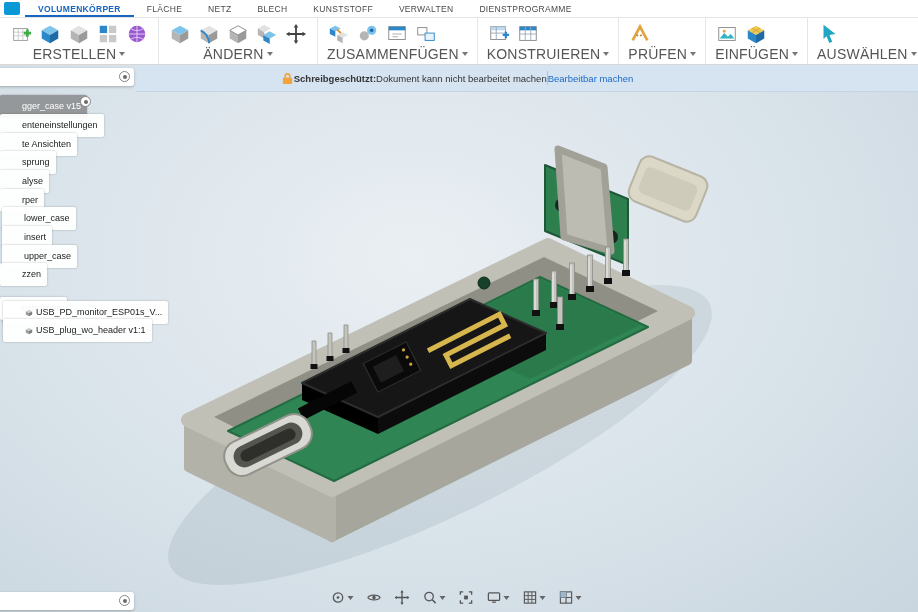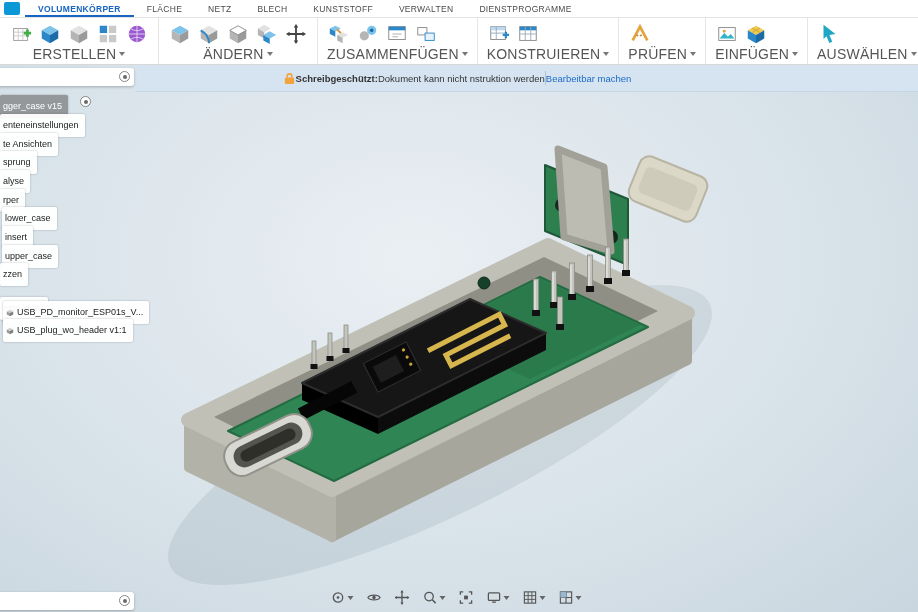--- a/index.html
+++ b/index.html
@@ -22,21 +22,21 @@
   
   .warnband{position:absolute;left:136px;right:0;top:0;height:26px;background:#d6e4f2;border-bottom:1px solid #c3d5e7;display:flex;align-items:center;justify-content:center;padding-right:140px;}
   .warn-title{font-size:9.5px;font-weight:bold;color:#333;}
   .warn-msg{font-size:9.5px;color:#333;}
   .warn-sep{width:1px;height:14px;background:#afc3d7;}
   .warn-link{font-size:9.5px;color:#1b6ac6;cursor:pointer;}
   
   .panelbar{position:absolute;left:-8px;width:142px;height:18px;background:#fff;border-radius:3px;box-shadow:0 1px 3px rgba(0,0,0,.25);}
   .radio{width:11px;height:11px;border:1px solid #858585;border-radius:50%;background:#fff;position:absolute;box-sizing:border-box;}
   .radio::after{content:"";position:absolute;left:2.5px;top:2.5px;width:4px;height:4px;border-radius:50%;background:#6a6a6a;}
-  .chip{position:absolute;height:23px;line-height:13px;padding:0 6px 0 3px;background:rgba(255,255,255,.95);border-radius:2px;font-size:9px;color:#222;box-shadow:0 0 2px rgba(0,0,0,.3);white-space:nowrap;cursor:default;display:flex;align-items:center;gap:3px;}
+  .chip{position:absolute;height:23px;line-height:13px;padding:0 6px 0 22px;background:rgba(255,255,255,.95);border-radius:2px;font-size:9px;color:#222;box-shadow:0 0 2px rgba(0,0,0,.3);white-space:nowrap;cursor:default;display:flex;align-items:center;gap:3px;}
   .chip.sel{background:#95989a;color:#fff;}
   .compicon{width:8px;height:8px;display:inline-block;}
   
   .navbar{position:absolute;left:456px;bottom:7px;transform:translateX(-50%);display:flex;align-items:center;gap:9px;}
   .nav-btn{display:flex;align-items:center;gap:2px;padding:2px;border-radius:2px;cursor:pointer;}
   .nav-btn svg{display:block;}
   .ncaret{width:0;height:0;border-left:3px solid transparent;border-right:3px solid transparent;border-top:4px solid #666;}
 </style>
 </head>
 <body>
@@ -378,21 +378,21 @@
       <rect x="238" y="374" width="60" height="12" rx="6" fill="#2e2e2a"></rect>
     </g>
   </svg>
 
   <div class="warnband">
     <svg width="13" height="13" viewBox="0 0 14 14">
       <rect x="2" y="6" width="10" height="7" rx="1.5" fill="#f2a33c"></rect>
       <path d="M4.5 6V4.5a2.5 2.5 0 0 1 5 0V6" fill="none" stroke="#f2a33c" stroke-width="1.8"></path>
     </svg>
     <span class="warn-title">Schreibgeschützt:</span>
-    <span class="warn-msg">Dokument kann nicht nstruktion werden</span>
+    <span class="warn-msg">Dokument kann nicht bearbeitet machen</span>
     <span class="warn-sep"></span>
     <span class="warn-link">Bearbeitbar machen</span>
   </div>
 
   <div class="panelbar" style="top:3px;"></div>
   <span class="radio" style="left:119px;top:6px;"></span>
 
   <div class="chip sel" style="left:0;top:30px;">
       <span>gger_case v15</span>
     </div>

